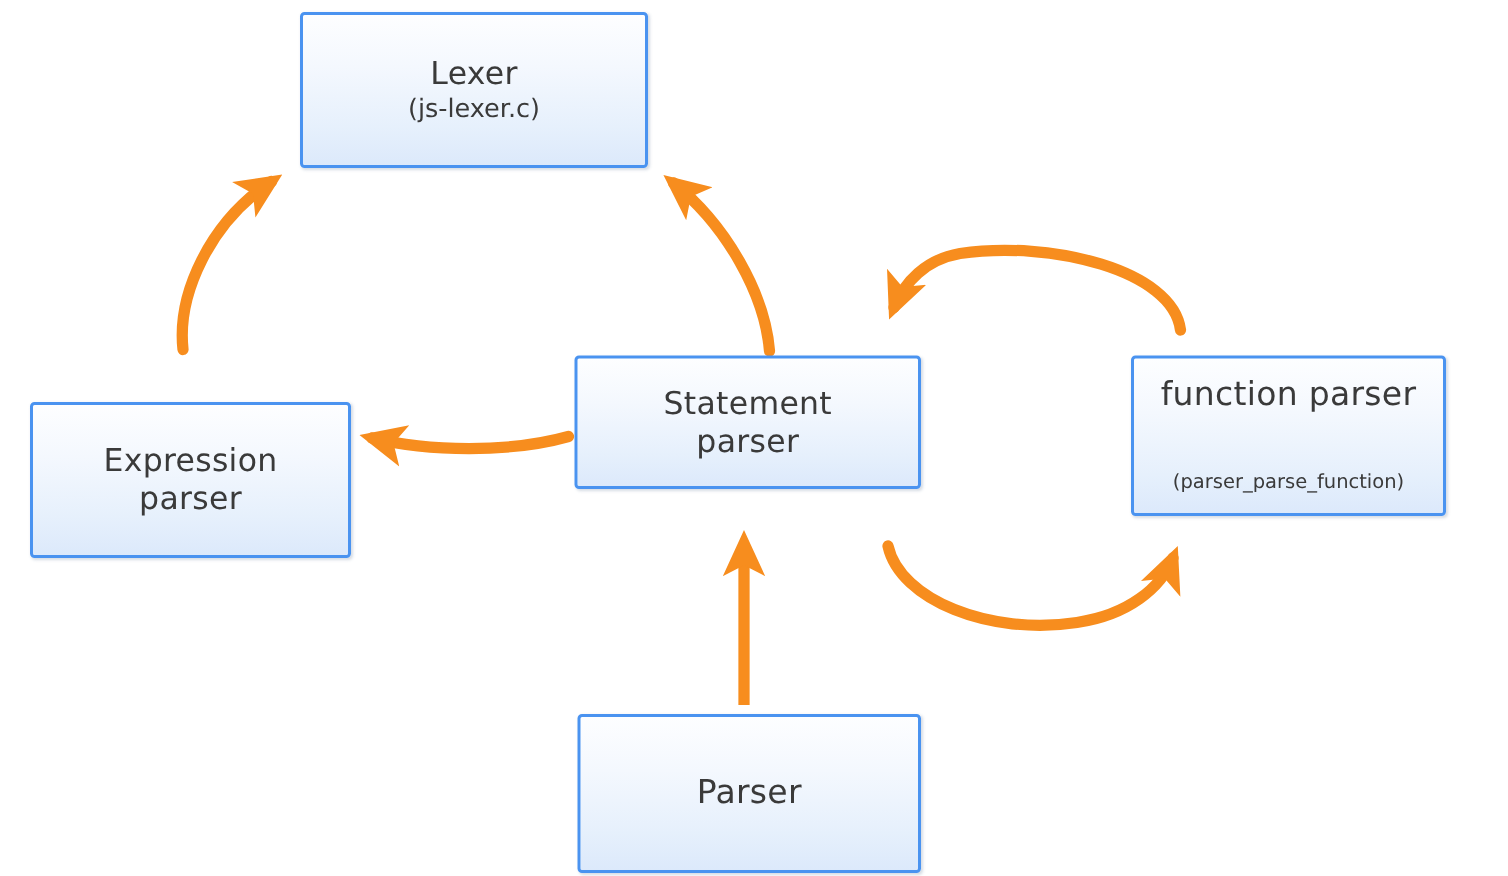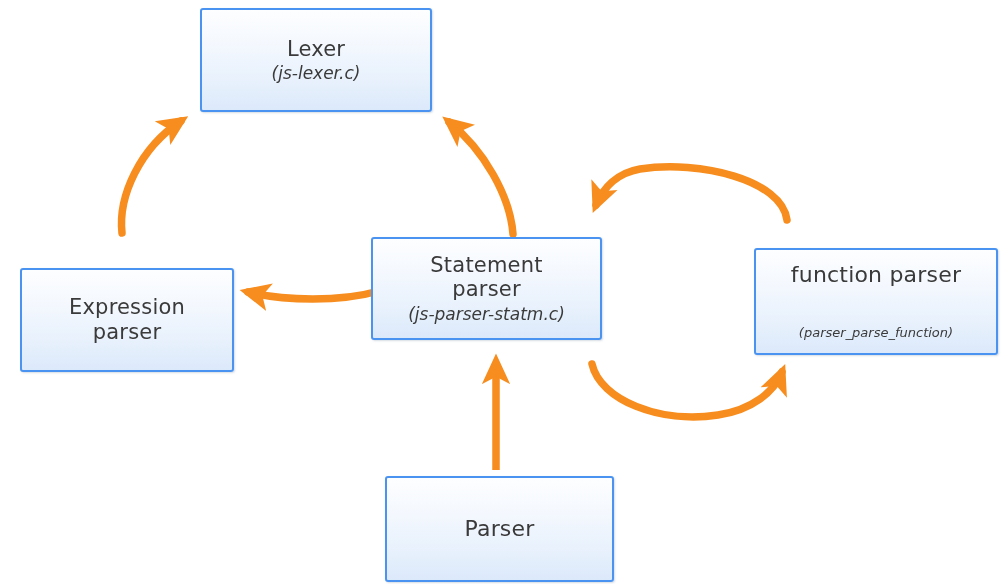--- a/index.html
+++ b/index.html
@@ -44,27 +44,26 @@
   .node-title {
     font-size: 21px;
     letter-spacing: 0.2px;
     white-space: nowrap;
   }
   .node-sub {
     font-size: 17px;
     letter-spacing: 0px;
     white-space: nowrap;
     margin-top: 2px;
-    font-style: italic;
   }
   
   #node-lexer            { left: 200px; top:   8px; width: 232px; height: 104px; }
   #node-expression-parser{ left:   20px; top: 235px; width: 214px; height: 104px; margin-top: 33px; }
-  #node-statement-parser { left: 371px; top: 237px; width: 231px; height: 103px; }
-  #node-function-parser  { left: 754px; top: 248px; width: 244px; height: 107px; gap: 35px; }
+  #node-statement-parser { left: 383px; top: 237px; width: 231px; height: 89px; }
+  #node-function-parser  { left: 754px; top: 237px; width: 210px; height: 107px; gap: 35px; }
   #node-parser           { left: 385px; top: 476px; width: 229px; height: 106px; }
 
   #node-function-parser .node-title { font-size: 22px; }
   #node-function-parser .node-sub   { font-size: 13px; }
   #node-parser .node-title          { font-size: 22px; }
 </style>
 </head>
 <body>
 
 <div id="diagram-canvas">
@@ -95,21 +94,20 @@
   </div>
 
   <div class="node-box" id="node-expression-parser">
     <div class="node-title">Expression</div>
     <div class="node-title">parser</div>
   </div>
 
   <div class="node-box" id="node-statement-parser">
     <div class="node-title">Statement</div>
     <div class="node-title">parser</div>
-    <div class="node-sub">(js-parser-statm.c)</div>
   </div>
 
   <div class="node-box" id="node-function-parser">
     <div class="node-title">function parser</div>
     <div class="node-sub">(parser_parse_function)</div>
   </div>
 
   <div class="node-box" id="node-parser">
     <div class="node-title">Parser</div>
   </div>

